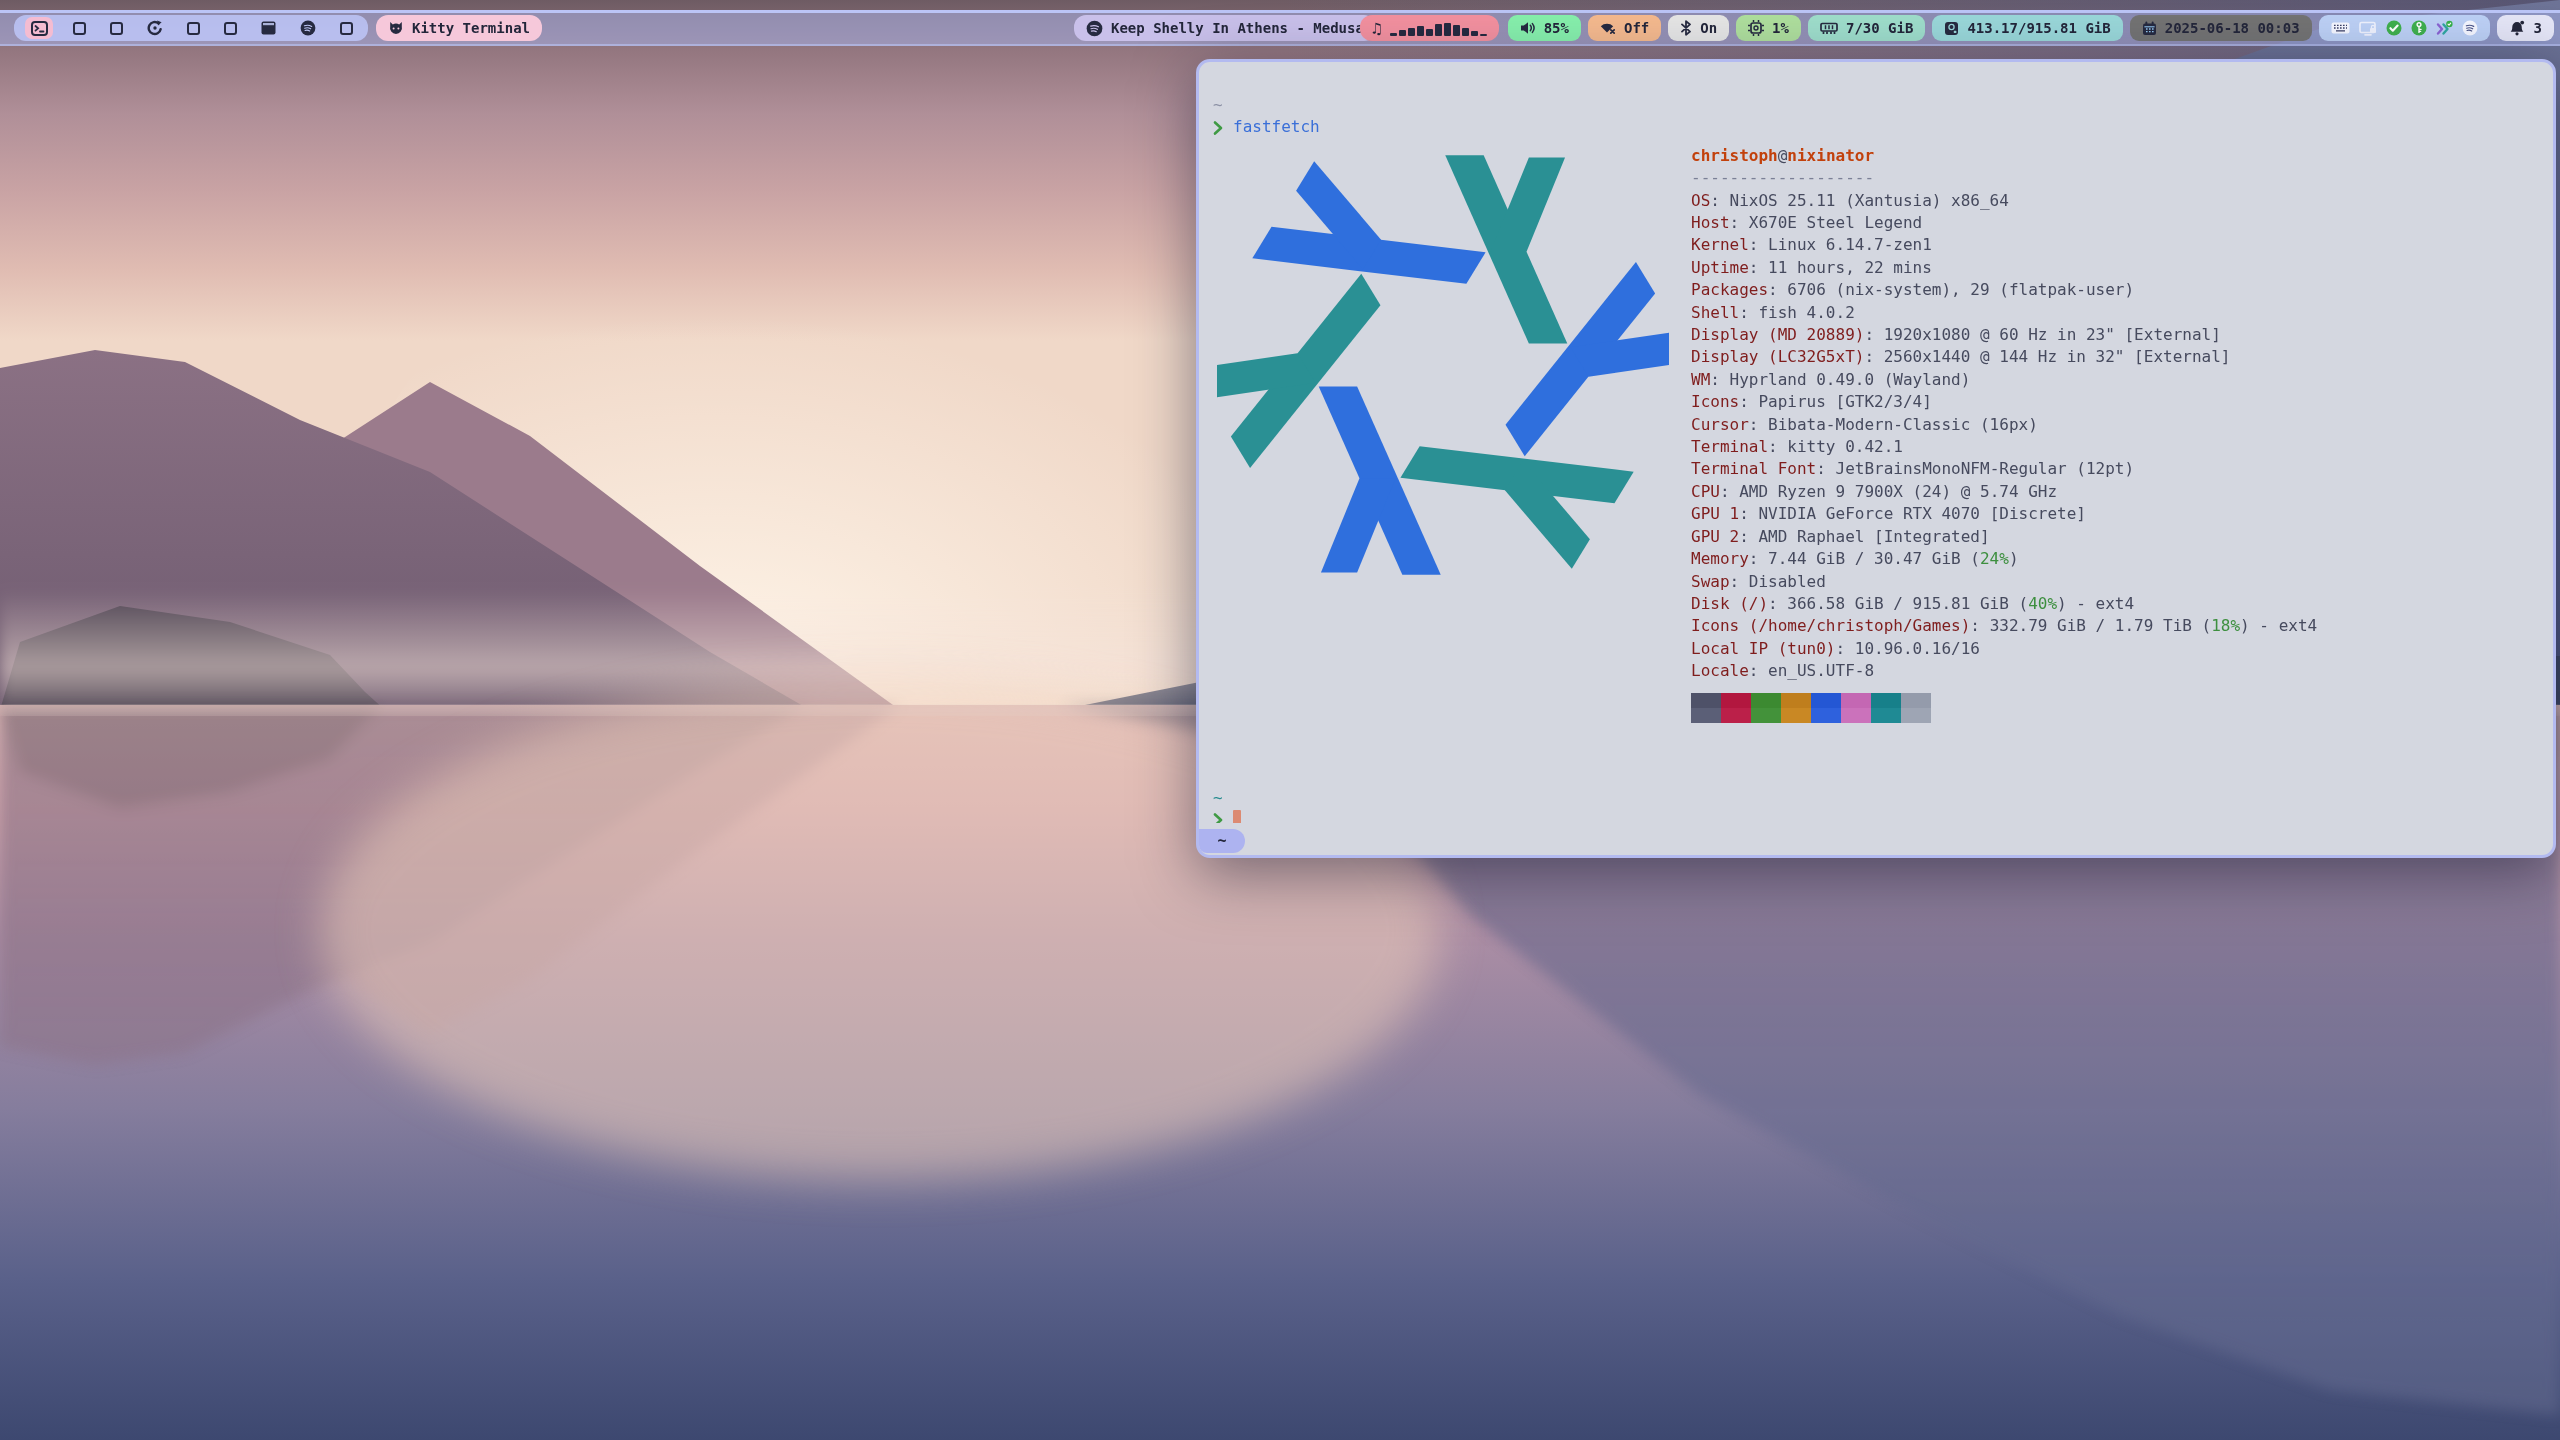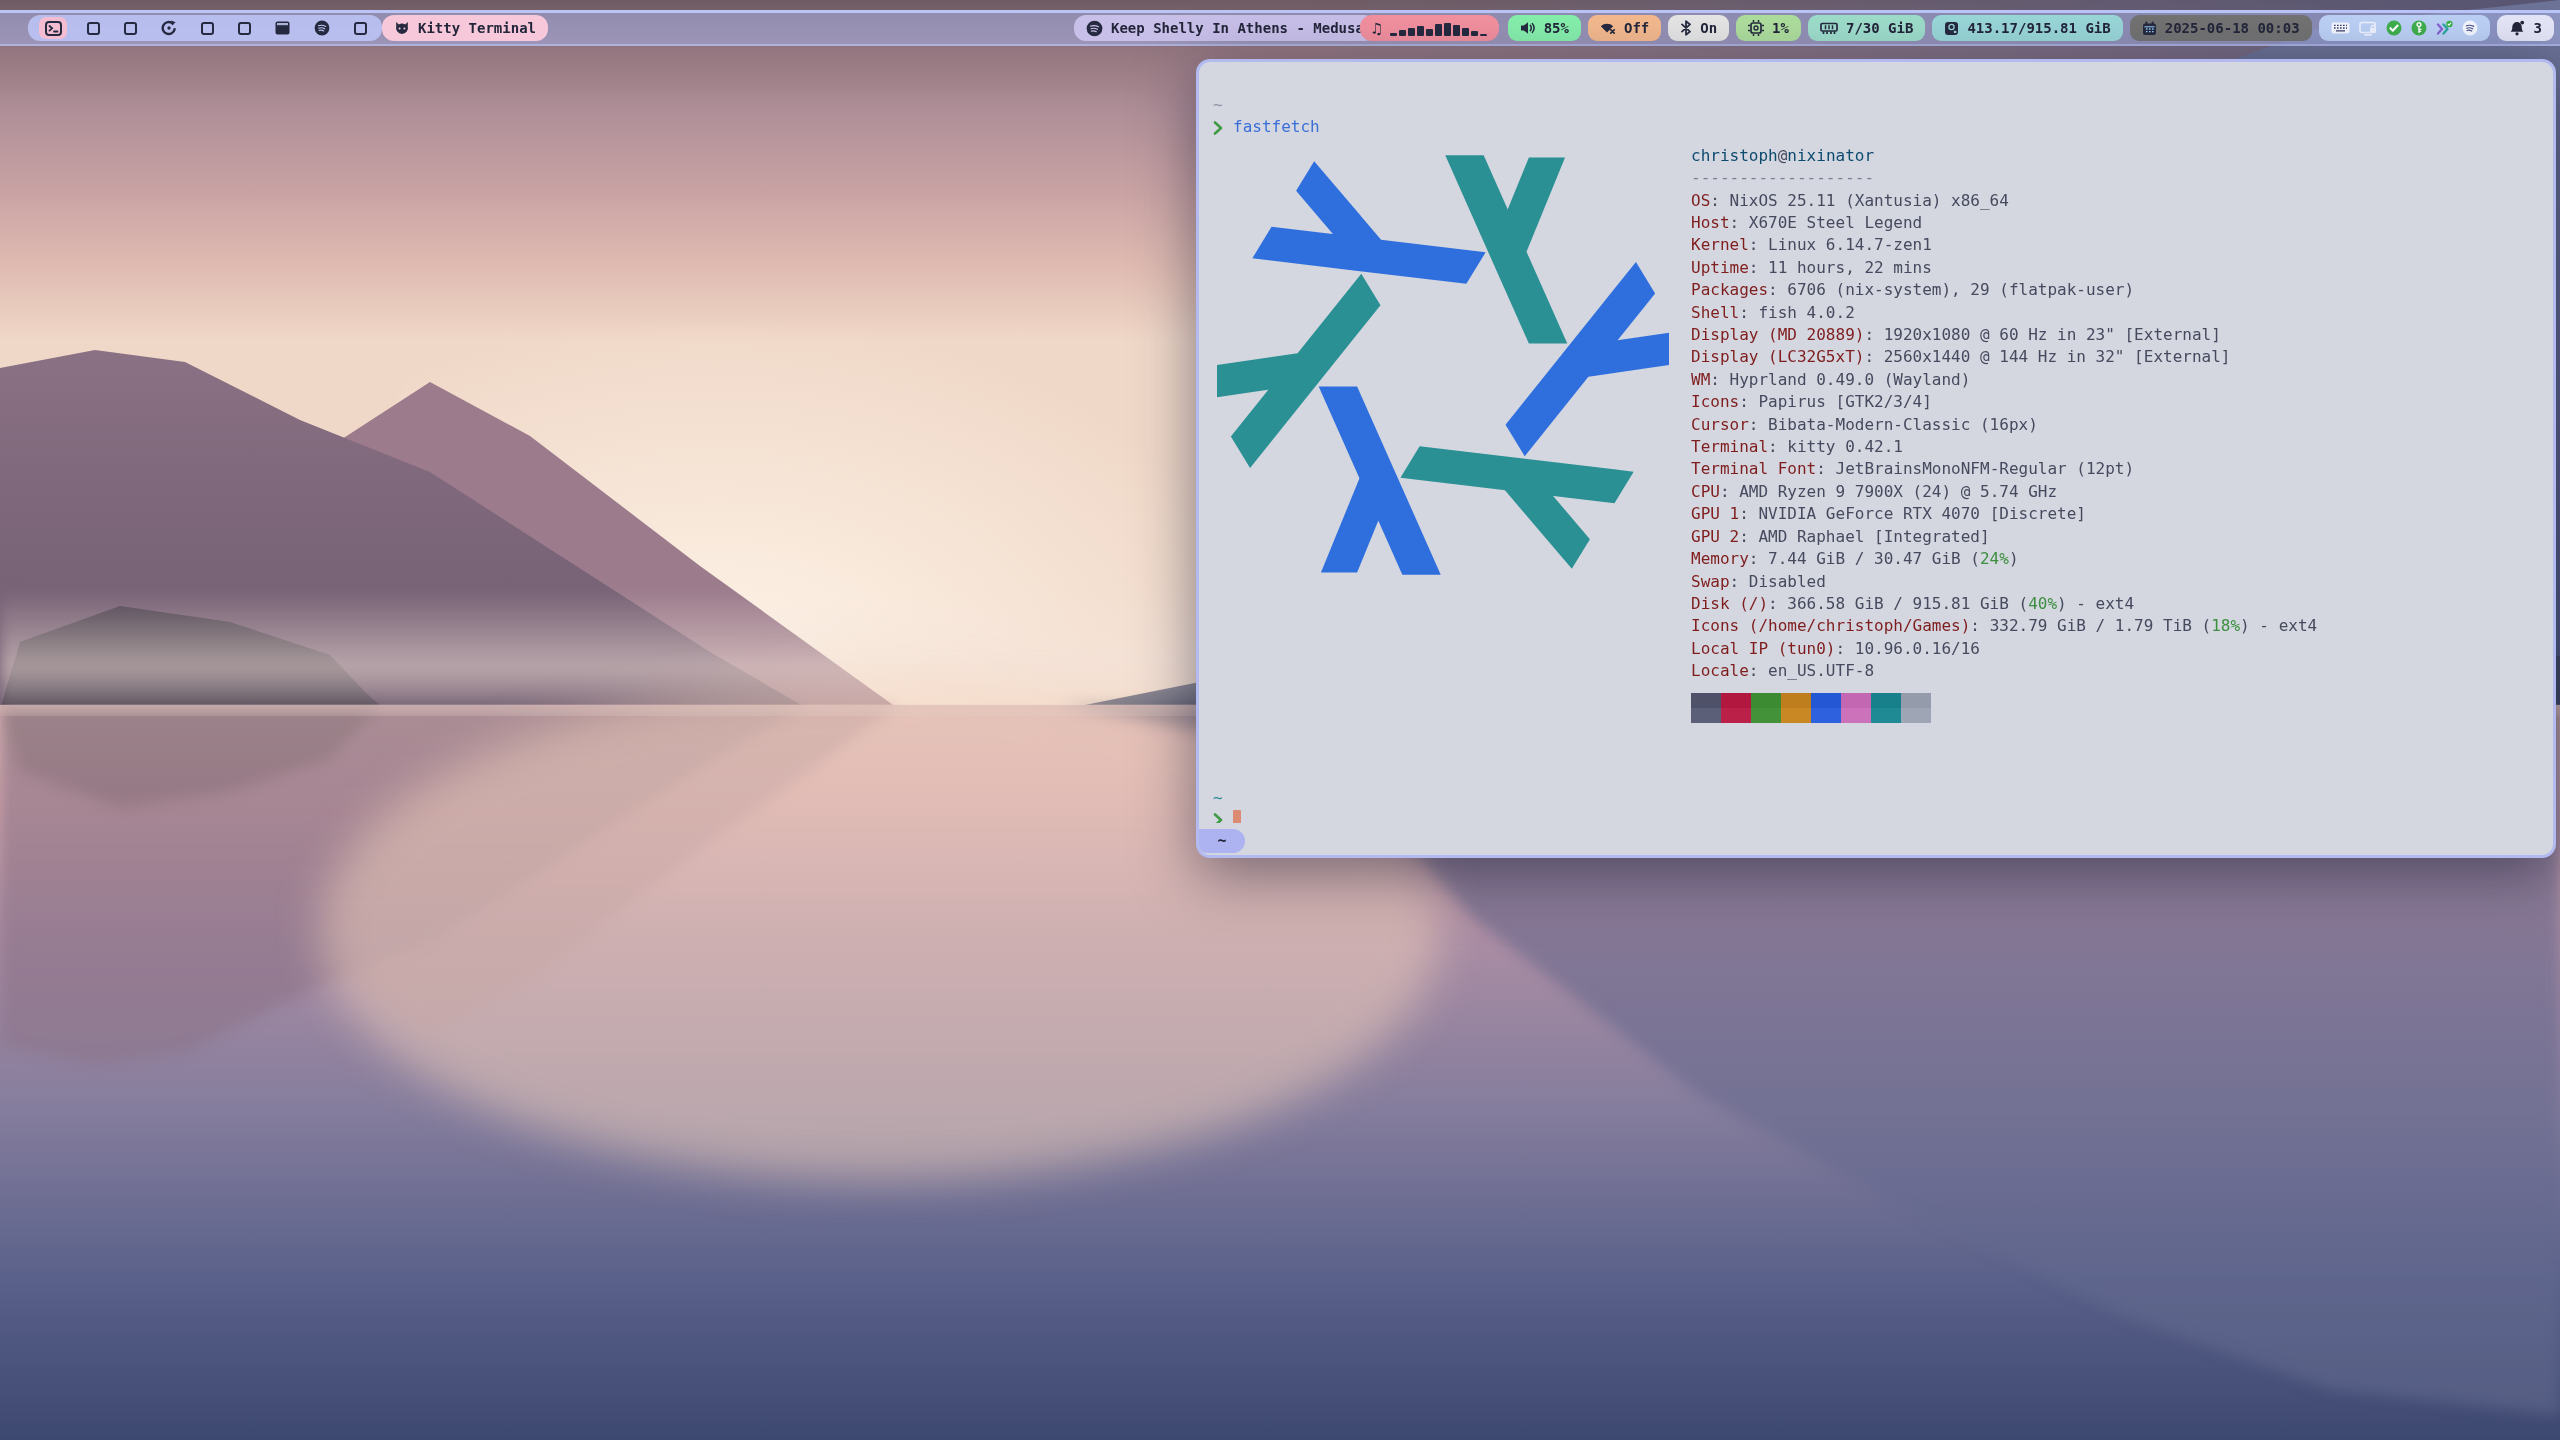--- a/index.html
+++ b/index.html
@@ -7,21 +7,21 @@
          font-family:"DejaVu Sans Mono","Liberation Mono",monospace;}
   #wallpaper{position:absolute;inset:0;}
 
   
   #topbar{position:absolute;left:0;top:10px;width:2560px;height:36px;box-sizing:border-box;
           background:rgba(167,177,232,.55);
           border-top:3px solid rgba(190,200,250,.95);
           border-bottom:2px solid rgba(190,200,250,.55);}
   .pill{height:26px;border-radius:9px;display:flex;align-items:center;padding:0 12px;gap:8px;
         font-weight:700;font-size:14px;color:#23263a;white-space:nowrap;}
-  #bar-left{position:absolute;left:28px;top:2px;display:flex;gap:0;}
+  #bar-left{position:absolute;left:14px;top:2px;display:flex;gap:8px;}
   .ws-pill{background:rgba(189,198,248,.85);gap:24px;padding:0 15px;border-radius:12px;}
   .ws-active{width:28px;height:22px;background:#f4bcd1;border-radius:7px;display:flex;
              align-items:center;justify-content:center;margin:0 -4px;}
   .wsq{width:9px;height:9px;border:2.4px solid #262a40;border-radius:3px;}
   .kitty-pill{background:#f6c8da;border-radius:12px;}
   #media-pill{position:absolute;left:1074px;top:2px;background:#c9c0ea;border-radius:12px;}
   #viz-pill{position:absolute;left:1360px;top:2px;background:#f2909f;border-radius:12px;}
   #viz-bars{display:flex;align-items:flex-end;gap:2px;height:15px;}
   .vbar{width:7px;background:#262a40;border-radius:1px;}
   #bar-right{position:absolute;right:6px;top:2px;display:flex;gap:7px;}
@@ -34,21 +34,21 @@
   #term{position:absolute;left:1196px;top:59px;width:1360px;height:799px;box-sizing:border-box;
         background:#d4d7e0;border:3px solid #b3baf0;border-radius:14px;
         box-shadow:0 16px 60px rgba(18,22,48,.5);}
   #tcontent{position:absolute;left:14px;right:10px;top:10px;bottom:32px;overflow:hidden;
             font-size:16px;line-height:22.4px;color:#464a5e;padding-top:22px;}
   .tline{white-space:pre;}
   .prow{display:flex;align-items:center;gap:10px;height:22.4px;}
   .c-dir1{color:#8c91a5}.c-dir2{color:#268b8e}
   .c-cmd{color:#3a6fd8}
   .c-lbl{color:#7f1d1d}.c-val{color:#464a5e}.c-grn{color:#3d8f3f}
-  .c-user{color:#0c4a6e;font-weight:400}.c-sep{color:#7b8096}
+  .c-user{color:#c2410c;font-weight:700}.c-sep{color:#7b8096}
   #ffrow{display:flex;margin-top:6px;}
   #nixlogo{margin:6px 0 0 4px;flex:none;}
   #ffinfo{margin-left:22px;}
   #palette{margin-top:10px;}
   .prow2{display:flex;}
   .swatch{width:30px;height:15px;}
   #prompt2{margin-top:64px;}
   .cursor{display:inline-block;width:8px;height:20px;background:#dc8a72;border-radius:1px;}
   #tab{position:absolute;left:0;bottom:2px;height:24px;width:46px;background:#adb3f0;
        border-radius:0 12px 12px 8px;display:flex;align-items:center;justify-content:center;

